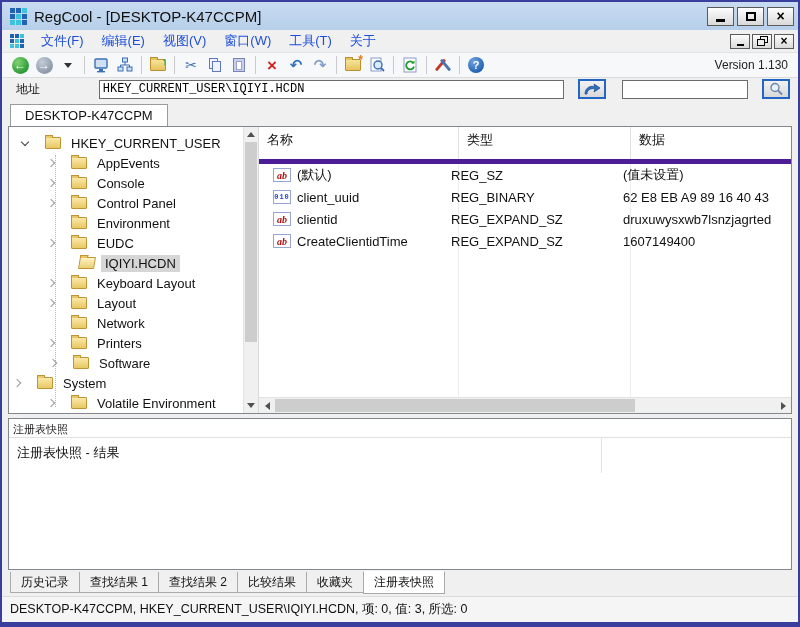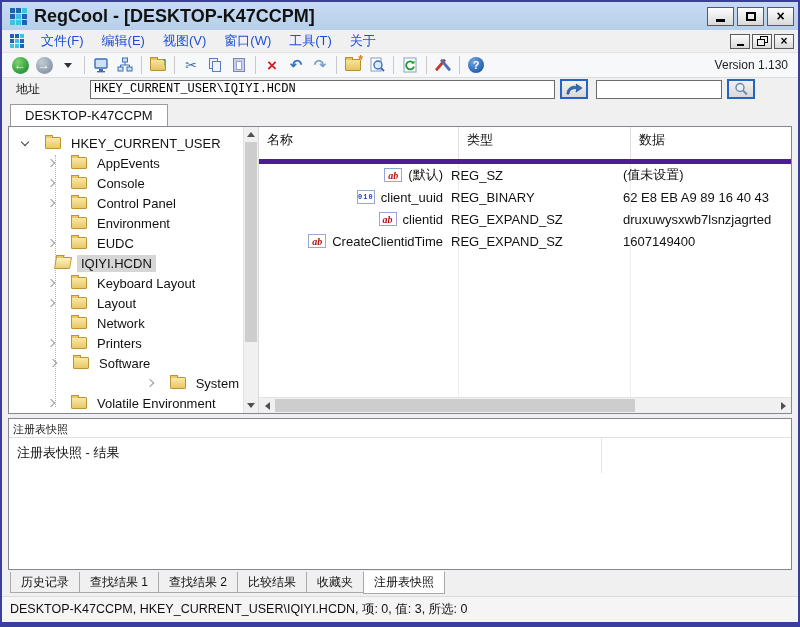--- a/index.html
+++ b/index.html
@@ -3,21 +3,21 @@
 <meta charset="utf-8">
 <style>
   * { box-sizing: border-box; margin: 0; padding: 0; }
   html,body { width:800px; height:627px; font-family:"Liberation Sans","DejaVu Sans",sans-serif; }
   .window{ width:800px; height:627px; border:2px solid #3a3f9e; background:#f0f0f0; display:flex; flex-direction:column; overflow:hidden; }
 
   
   .titlebar{ height:28px; background:linear-gradient(#c8dbf1,#b7cfea); display:flex; align-items:center; padding:0 4px 0 8px; flex:0 0 auto; }
   .logo{ display:grid; grid-template-columns:repeat(3,5px); grid-auto-rows:5px; gap:1px; margin-right:7px; }
   .logo i{ display:block; }
-  .title-text{ font-size:18px; color:#111; flex:1 1 auto; white-space:nowrap;font-weight:bold; }
+  .title-text{ font-size:15px; color:#111; flex:1 1 auto; white-space:nowrap; }
   .winbtns{ display:flex; gap:3px; }
   .winbtn{ width:27px; height:19px; background:linear-gradient(#fdfdfd,#d9d9d9); border:1px solid #5a5a5a; display:flex; align-items:center; justify-content:center; font-size:12px; font-weight:bold; color:#000; }
   .glyph-min{ width:9px; height:3px; background:#000; margin-top:8px; }
   .glyph-max{ width:10px; height:9px; border:2px solid #000; }
   .glyph-close{ font-size:14px; line-height:1; }
   .glyph-restore{ position:relative; width:11px; height:10px; }
   .glyph-restore i{ position:absolute; border:1px solid #000; background:#eee; width:8px; height:7px; }
   .glyph-restore i:first-child{ right:0; top:0; }
   .glyph-restore i:last-child{ left:0; bottom:0; }
 
@@ -54,21 +54,21 @@
   .fold-ic::before{ content:""; position:absolute; top:-3px; left:-1px; width:6px; height:2px; background:#e7c35e; border:1px solid #b98f2f; border-bottom:none; }
   .fold-ic .up{ position:absolute; right:-2px; top:-5px; color:#1d9a2f; font-weight:bold; font-size:11px; }
   .fold-ic .star{ position:absolute; right:-3px; top:-7px; color:#e07b1a; font-weight:bold; font-size:12px; }
   .tools-ic{ position:relative; width:15px; height:15px; }
   .tools-ic i{ position:absolute; width:3px; height:14px; border-radius:1px; }
   .tools-ic i:first-child{ left:3px; top:0; background:#c23a2e; transform:rotate(40deg); }
   .tools-ic i:last-child{ left:8px; top:0; background:#4d6fb3; transform:rotate(-40deg); }
   .version{ margin-left:auto; font-size:12px; color:#222; padding-right:4px; }
 
   
-  .addrrow{ height:22px; display:flex; align-items:center; padding:0 8px 0 14px; flex:0 0 auto; background:#f0f0f0; }
+  .addrrow{ height:22px; display:flex; align-items:center; padding:0 8px 0 14px; flex:0 0 auto; background:#f0f0f0;justify-content:space-between; }
   .addr-label{ font-size:12px; color:#111; width:74px; }
   .addr-input{ width:465px; height:19px; border:1px solid #6b6b6b; background:#fff; font:12px "Liberation Mono","DejaVu Sans Mono",monospace; padding:0 3px; color:#000; }
   .mini-btn{ width:28px; height:20px; border:2px solid #2365c4; background:linear-gradient(#f2f2f2,#d9d9d9); display:flex; align-items:center; justify-content:center; margin-left:5px; }
   .search-input{ width:126px; height:19px; border:1px solid #6b6b6b; background:#fff; font-size:12px; padding:0 3px; margin-left:8px; }
 
   
   .tabrow{ height:26px; display:flex; align-items:flex-end; padding-left:8px; flex:0 0 auto; }
   .session-tab{ height:22px; background:#fff; border:1px solid #9b9b9b; border-bottom:none; font-size:13px; color:#111; display:flex; align-items:center; padding:0 14px; }
 
   
@@ -94,21 +94,21 @@
   .vtrack{ flex:1 1 auto; position:relative; }
   .vthumb{ position:absolute; left:1px; right:1px; top:0; height:78%; background:#cdcdcd; }
 
   .list-pane{ flex:1 1 auto; display:flex; flex-direction:column; overflow:hidden; }
   .list-header{ height:37px; display:flex; border-bottom:5px solid #4c1d95; font-size:13px; color:#111; flex:0 0 auto; }
   .hcell{ padding:4px 0 0 8px; border-right:1px solid #e0e0e0; white-space:nowrap; overflow:hidden; }
   .hc-name{ width:200px; } .hc-type{ width:172px; } .hc-data{ flex:1 1 auto; border-right:none; }
   .list-rows{ flex:1 1 auto; overflow:hidden; background-image:linear-gradient(#ededed,#ededed),linear-gradient(#ededed,#ededed); background-size:1px 100%,1px 100%; background-position:199px 0,371px 0; background-repeat:no-repeat; }
   .lrow{ height:22px; display:flex; align-items:center; font-size:13px; color:#111; white-space:nowrap; }
   .lcell{ overflow:hidden; white-space:nowrap; }
-  .lc-name{ width:184px; display:flex; align-items:center; padding-left:14px;justify-content:flex-end; }
+  .lc-name{ width:184px; display:flex; align-items:center; padding-left:14px; }
   .lc-type{ width:172px; padding-left:8px; }
   .lc-data{ flex:1 1 auto; padding-left:8px; }
   .vicon{ width:18px; height:14px; border:1px solid #98a6d6; background:#fff; display:flex; align-items:center; justify-content:center; margin-right:6px; flex:0 0 auto; }
   .vicon.ab::after{ content:"ab"; color:#b01010; font:italic bold 10px "Liberation Serif","DejaVu Serif",serif; }
   .vicon.bin::after{ content:"010"; color:#2244cc; font:bold 7px "Liberation Mono","DejaVu Sans Mono",monospace; letter-spacing:1px; }
   .hscroll{ height:16px; background:#f0f0f0; border-top:1px solid #e2e2e2; display:flex; align-items:center; flex:0 0 auto; }
   .hbtn{ width:16px; height:16px; display:flex; align-items:center; justify-content:center; }
   .htrack{ flex:1 1 auto; position:relative; height:100%; }
   .hthumb{ position:absolute; top:1px; bottom:1px; left:0; width:72%; background:#cdcdcd; }
 
@@ -344,21 +344,21 @@
             <span class="tfolder"></span>
             <span class="tree-label">Environment</span>
           </div>
           <div class="tree-row" style="padding-left: 34px;">
             <span class="chevbox">
               <span class="chev"></span>
             </span>
             <span class="tfolder"></span>
             <span class="tree-label">EUDC</span>
           </div>
-          <div class="tree-row selected" style="padding-left: 18px;">
+          <div class="tree-row selected" style="padding-left: 42px;">
             <span class="chevbox"></span>
             <span class="tfolder open"></span>
             <span class="tree-label">IQIYI.HCDN</span>
           </div>
           <div class="tree-row" style="padding-left: 34px;">
             <span class="chevbox">
               <span class="chev"></span>
             </span>
             <span class="tfolder"></span>
             <span class="tree-label">Keyboard Layout</span>
@@ -382,21 +382,21 @@
             <span class="tfolder"></span>
             <span class="tree-label">Printers</span>
           </div>
           <div class="tree-row" style="padding-left: 36px;">
             <span class="chevbox">
               <span class="chev"></span>
             </span>
             <span class="tfolder"></span>
             <span class="tree-label">Software</span>
           </div>
-          <div class="tree-row" style=" justify-content: flex-end;">
+          <div class="tree-row" style="">
             <span class="chevbox">
               <span class="chev"></span>
             </span>
             <span class="tfolder"></span>
             <span class="tree-label">System</span>
           </div>
           <div class="tree-row" style="padding-left: 34px;">
             <span class="chevbox">
               <span class="chev"></span>
             </span>

